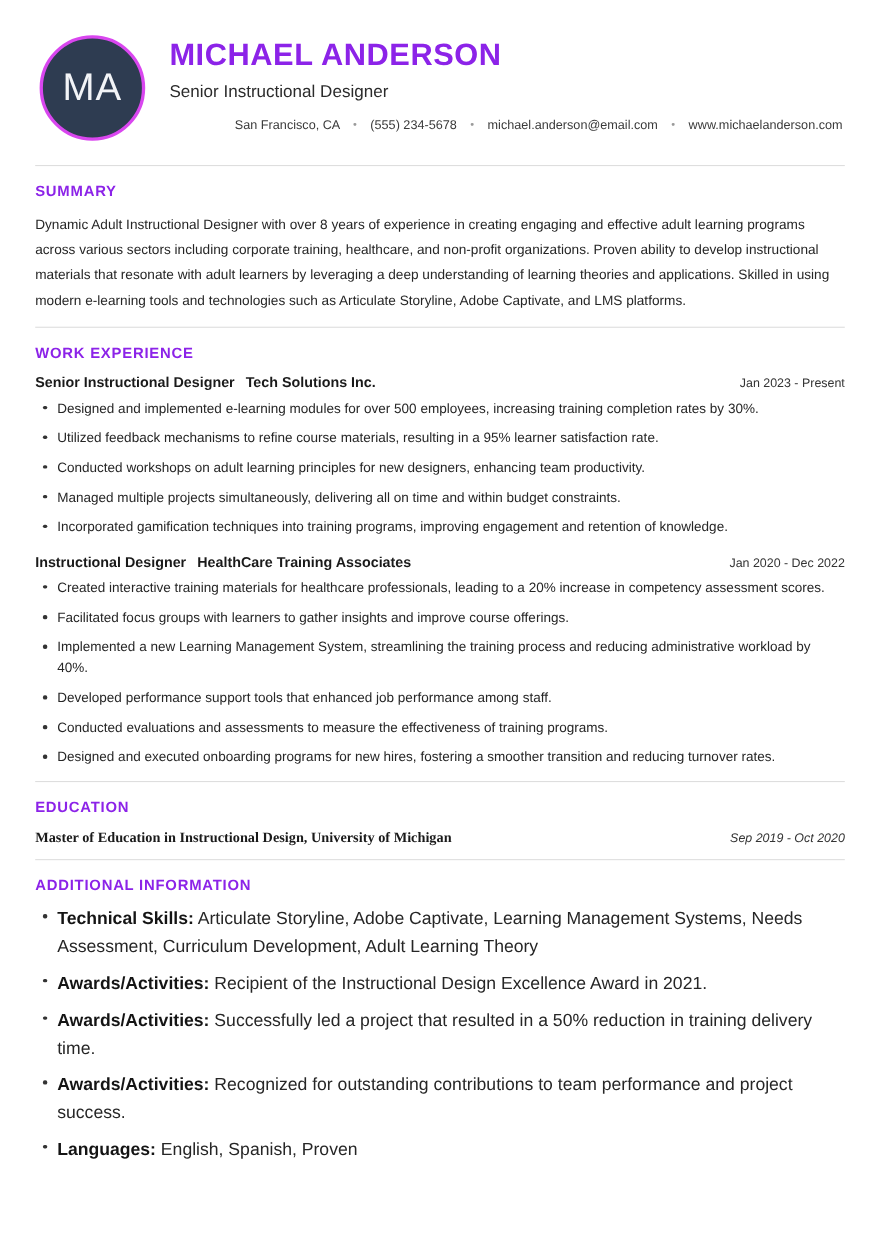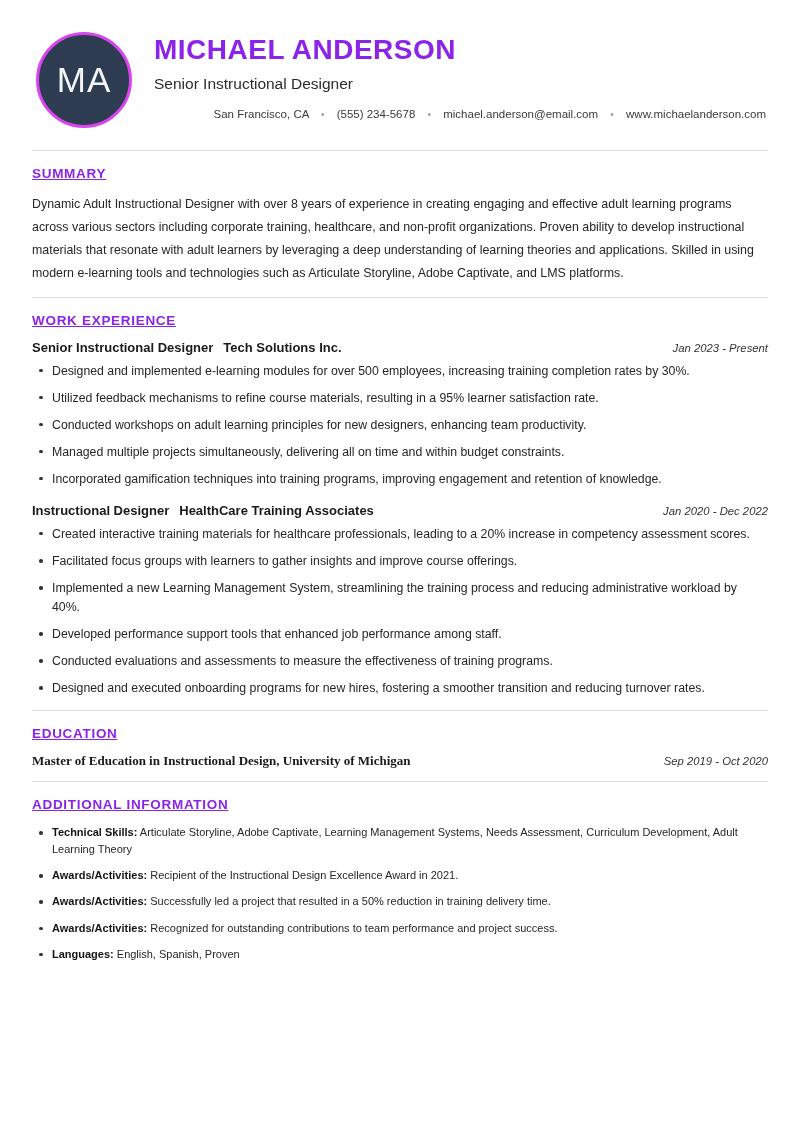--- a/index.html
+++ b/index.html
@@ -93,21 +93,20 @@
     width: 100%;
     margin: 0;
   }
   .section-title {
     font-size: 13.5px;
     font-weight: bold;
     color: #8c23e8;
     letter-spacing: 0.7px;
     text-transform: uppercase;
     margin: 15px 0 12px 0;
-    text-decoration: underline;
   }
   .section-body { }
 
   
   .summary-text {
     font-size: 12.4px;
     line-height: 1.85;
     color: #262626;
     margin: 0;
     text-align: left;
@@ -123,21 +122,20 @@
     margin-bottom: 7px;
   }
   .exp-heading-left {
     font-size: 13px;
     font-weight: bold;
     color: #1a1a1a;
   }
   .exp-company { margin-left: 10px; }
   .exp-dates {
     font-size: 11.3px;
-    font-style: italic;
     color: #343434;
     white-space: nowrap;
     padding-left: 14px;
   }
 
   ul.bullets {
     list-style: none;
     margin: 0;
     padding: 0;
   }
@@ -183,21 +181,21 @@
 
   
   ul.info-list {
     list-style: none;
     margin: 0;
     padding: 0;
   }
   ul.info-list > li {
     position: relative;
     padding-left: 20px;
-    font-size: 11px;
+    font-size: 16px;
     line-height: 1.55;
     color: #262626;
     margin-bottom: 9px;
   }
   ul.info-list > li:last-child { margin-bottom: 0; }
   ul.info-list > li::before {
     content: "";
     position: absolute;
     left: 7px;
     top: 7px;

